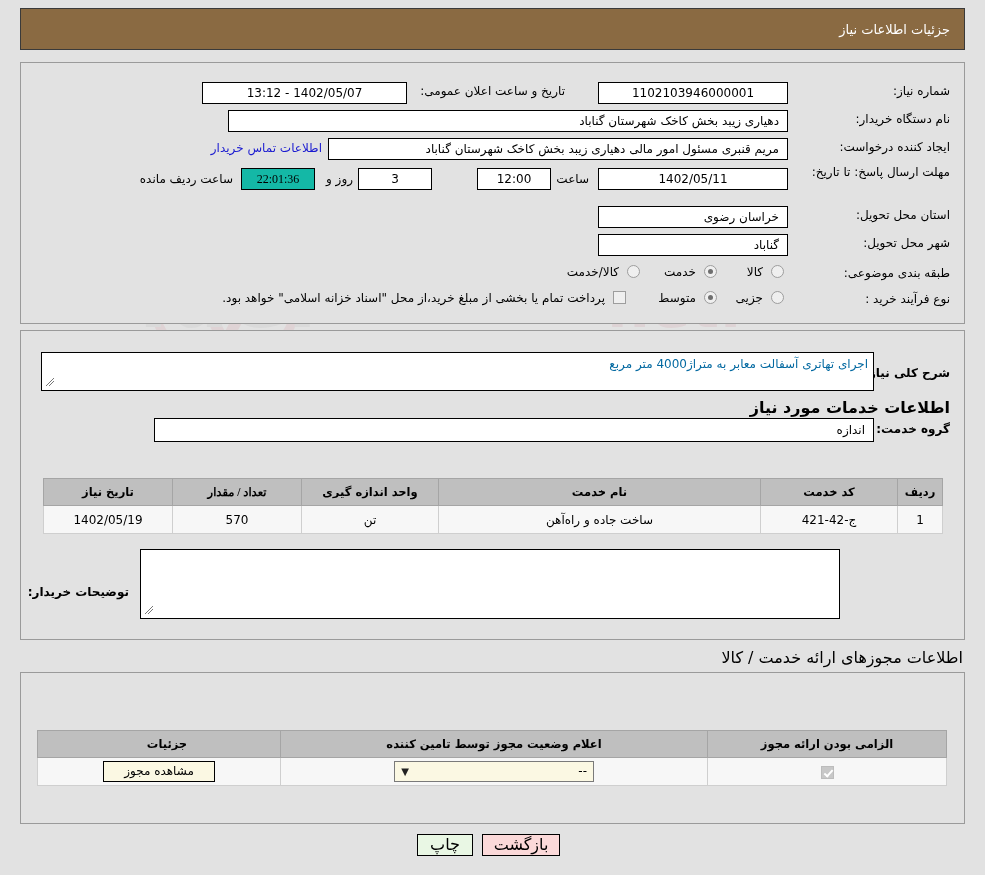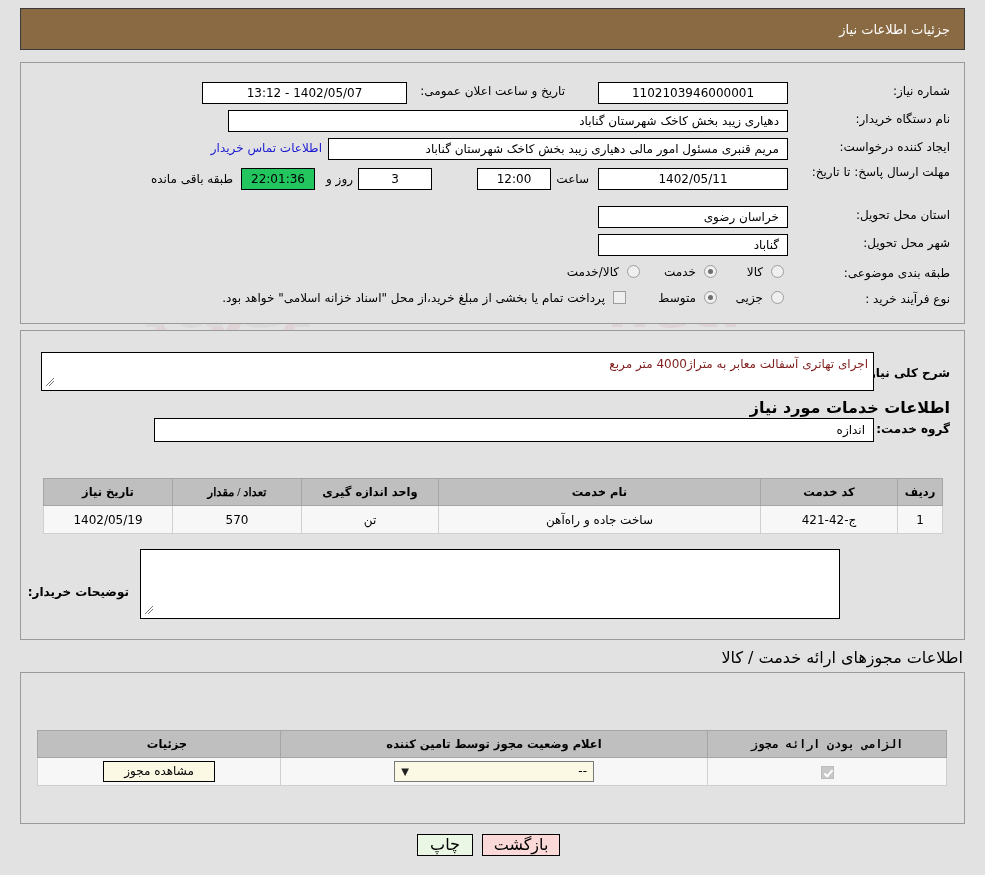--- a/index.html
+++ b/index.html
@@ -78,21 +78,21 @@
     font-size: 12px;
     font-family: "DejaVu Sans", "Liberation Sans", sans-serif;
     color: #000;
     padding: 0 8px;
     text-align: center;
     white-space: nowrap;
     overflow: hidden;
     border-radius: 0;
   }
   .fld.rtl-right { text-align: right; }
-  .fld.countdown { background: #22c55e; }
+  .fld.countdown { background: #14b8a6; font-family: Liberation Serif, serif; }
 
   .linkish {
     position: absolute;
     color: #1a1ad0;
     font-size: 12px;
     text-decoration: none;
     white-space: nowrap;
     cursor: pointer;
   }
 
@@ -141,21 +141,21 @@
     transform: rotate(42deg);
   }
 
   
   .tarea {
     position: absolute;
     border: 1px solid #000;
     background: #ffffff;
     box-sizing: border-box;
     font-size: 12px;
-    color: #7f1d1d;
+    color: #0369a1;
     padding: 3px 5px;
     text-align: right;
     line-height: 16px;
     overflow: hidden;
   }
   .grip-svg { position: absolute; left: 3px; bottom: 3px; }
 
   
   .tbl {
     position: absolute;
@@ -273,21 +273,21 @@
   <div class="fld rtl-right" style="top:138px; right:197px; width:460px;">مریم قنبری مسئول امور مالی دهیاری زیبد بخش کاخک شهرستان گناباد</div>
   <a class="linkish" style="top:141px; right:663px;">اطلاعات تماس خریدار</a>
 
   <div class="lbl" style="top:165px; right:35px; width:160px;">مهلت ارسال پاسخ: تا تاریخ:</div>
   <div class="fld" style="top:168px; right:197px; width:190px;">1402/05/11</div>
   <div class="lbl" style="top:172px; right:396px;">ساعت</div>
   <div class="fld" style="top:168px; right:434px; width:74px;">12:00</div>
   <div class="fld" style="top:168px; right:553px; width:74px;">3</div>
   <div class="lbl" style="top:172px; right:632px;">روز و</div>
   <div class="fld countdown" style="top:168px; right:670px; width:74px;">22:01:36</div>
-  <div class="lbl" style="top:172px; right:752px;">طبقه باقی مانده</div>
+  <div class="lbl" style="top:172px; right:752px;">ساعت ردیف مانده</div>
 
   <div class="lbl" style="top:208px; right:35px; width:160px;">استان محل تحویل:</div>
   <div class="fld rtl-right" style="top:206px; right:197px; width:190px;">خراسان رضوی</div>
 
   <div class="lbl" style="top:236px; right:35px; width:160px;">شهر محل تحویل:</div>
   <div class="fld rtl-right" style="top:234px; right:197px; width:190px;">گناباد</div>
 
   <div class="lbl" style="top:266px; right:35px; width:160px;">طبقه بندی موضوعی:</div>
   <span class="radio" style="top:265px; right:201px;"></span>
   <span class="radio-lbl" style="top:265px; right:222px;">کالا</span>
@@ -353,21 +353,21 @@
     </svg>
   </div>
 
   <div class="caption" style="top:648px; right:22px;">اطلاعات مجوزهای ارائه خدمت / کالا</div>
 
   <div class="panel panel-bottom"></div>
 
   <table class="tbl" style="top:730px; right:38px; width:910px;">
     <thead>
       <tr>
-        <th style="width:230px;font-family:Liberation Mono, monospace;">الزامی بودن ارائه مجوز</th>
+        <th style="width:230px;">الزامی بودن ارائه مجوز</th>
         <th>اعلام وضعیت مجوز توسط تامین کننده</th>
         <th style="width:218px;padding-left:20px;">جزئیات</th>
       </tr>
     </thead>
     <tbody>
       <tr>
         <td>
           <span class="chk-disabled-on"></span>
         </td>
         <td>

